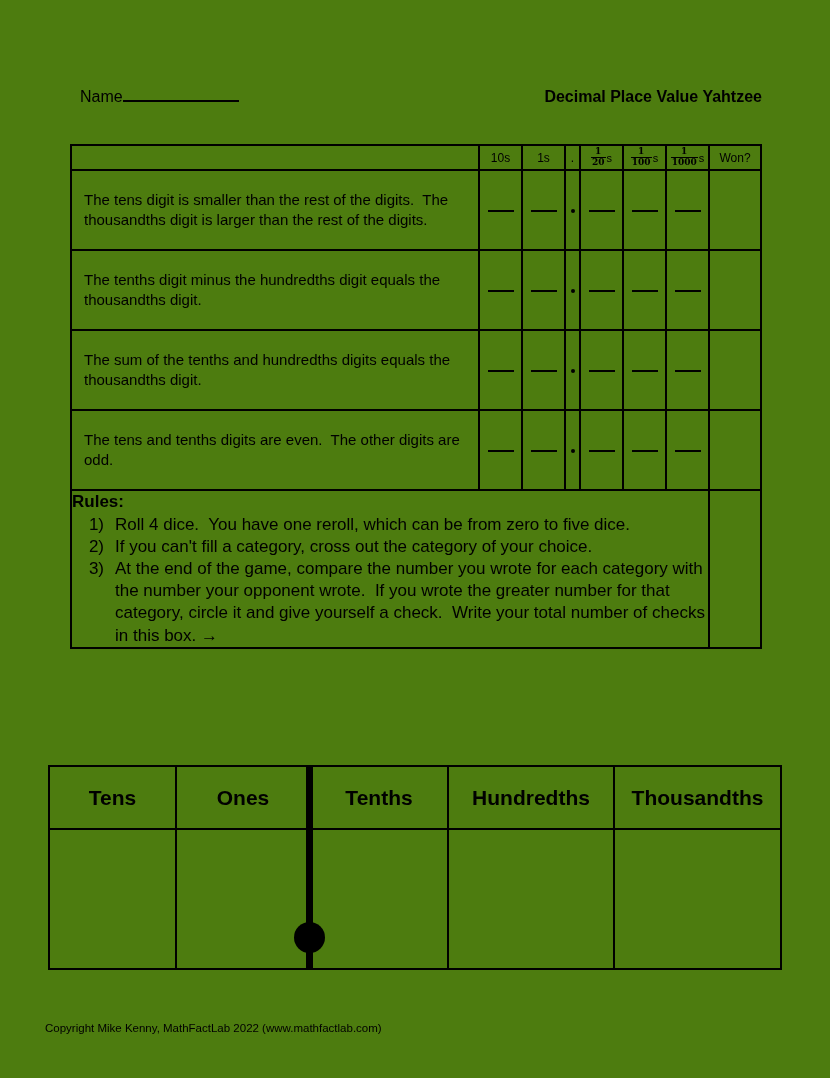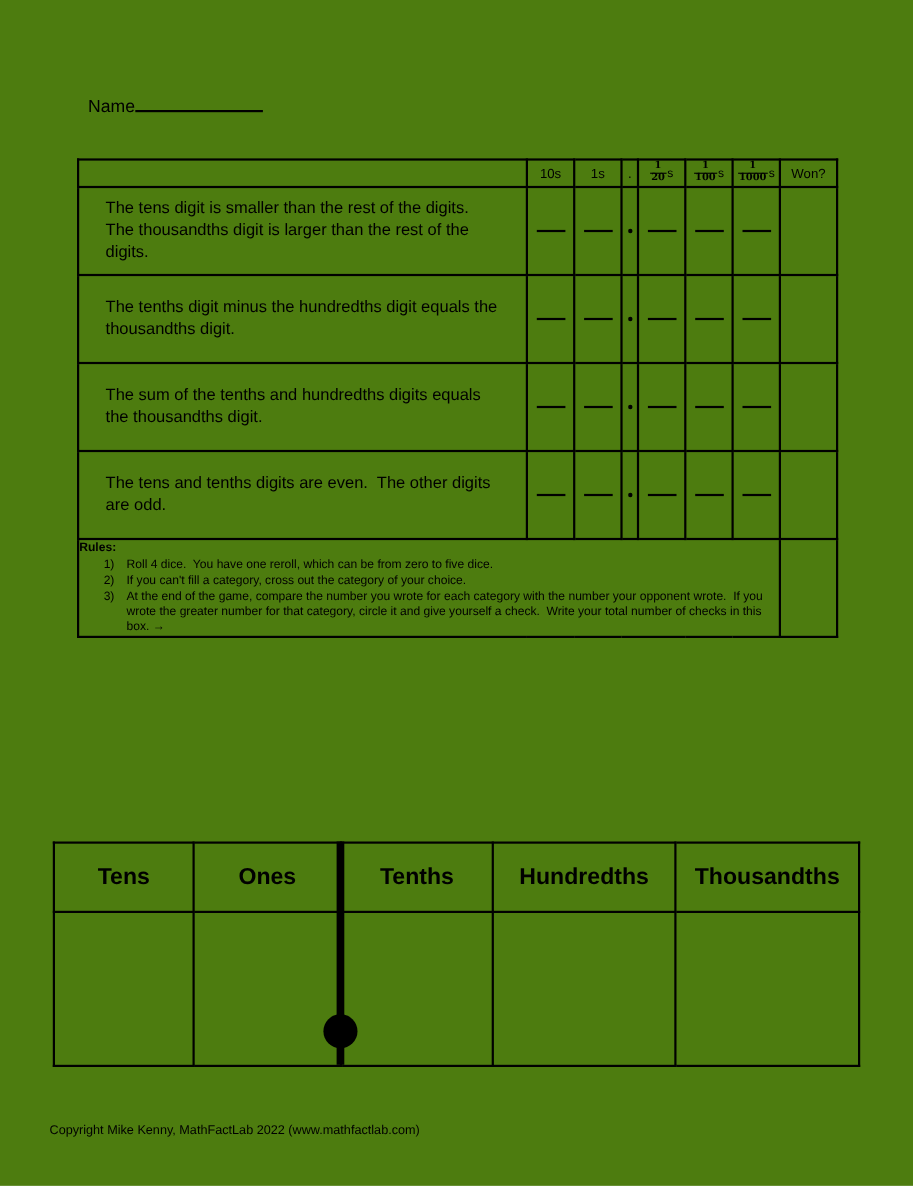--- a/index.html
+++ b/index.html
@@ -21,32 +21,32 @@
     height:18px; vertical-align:baseline;
   }
   .sheet-title { font-weight:bold; font-size:16px; }
 
   
   .score-table-wrap { position:absolute; left:70px; top:144px; }
   table.score { border-collapse:collapse; table-layout:fixed; width:690px; }
   table.score th, table.score td { border:2px solid #000; padding:0; }
   table.score th { font-weight:normal; font-size:12px; height:25px; text-align:center; vertical-align:middle; }
   table.score td.cat {
-    text-align:left; vertical-align:middle; padding:6px 24px;
+    text-align:left; vertical-align:middle; padding:6px 12px;
     font-size:15px; line-height:1.35; height:80px; white-space:pre-wrap;
   }
   table.score td.mark { text-align:center; vertical-align:middle; }
   .blank-line { display:inline-block; width:26px; height:2px; background:#000; vertical-align:middle; }
   .pt-dot { display:inline-block; width:4px; height:4px; background:#000; border-radius:50%; vertical-align:middle; }
 
   .frac { display:inline-block; text-align:center; font-size:9px; line-height:1.1; vertical-align:middle; font-family:"DejaVu Serif", serif; font-weight:bold; }
   .frac .den { display:block; border-top:1px solid #000; padding:0 1px; }
   .frac-s { font-size:11px; vertical-align:middle; margin-left:1px; }
 
-  td.rules-cell { vertical-align:top; padding:4px 8px 6px 8px; font-size:11px; line-height:1.3; }
+  td.rules-cell { vertical-align:top; padding:4px 8px 6px 8px; font-size:17px; line-height:1.3; }
   .rules-heading { font-weight:bold; margin-bottom:1px; }
   .rule-item { display:flex; margin-left:14px; }
   .rule-num { width:18px; text-align:right; margin-right:11px; flex:none; }
   .rule-text { flex:1; white-space:pre-wrap; }
 
   
   .pv-table-wrap { position:absolute; left:48px; top:765px; }
   table.pv { border-collapse:collapse; table-layout:fixed; width:732px; }
   table.pv th, table.pv td { border:2px solid #000; }
   table.pv th { font-size:21px; font-weight:bold; height:63px; text-align:center; vertical-align:middle; }
@@ -61,20 +61,21 @@
 </style>
 </head>
 <body>
 
 <div class="page">
 
   <div class="top-header">
     <div>
       <span>Name</span><span class="name-blank"></span>
     </div>
+    <div class="sheet-title">Decimal Place Value Yahtzee</div>
   </div>
 
   <div class="score-table-wrap">
     <table class="score">
       <colgroup>
         <col style="width:408px">
           <col style="width:43px">
           <col style="width:43px">
           <col style="width:15px">
         <col style="width:43px">

